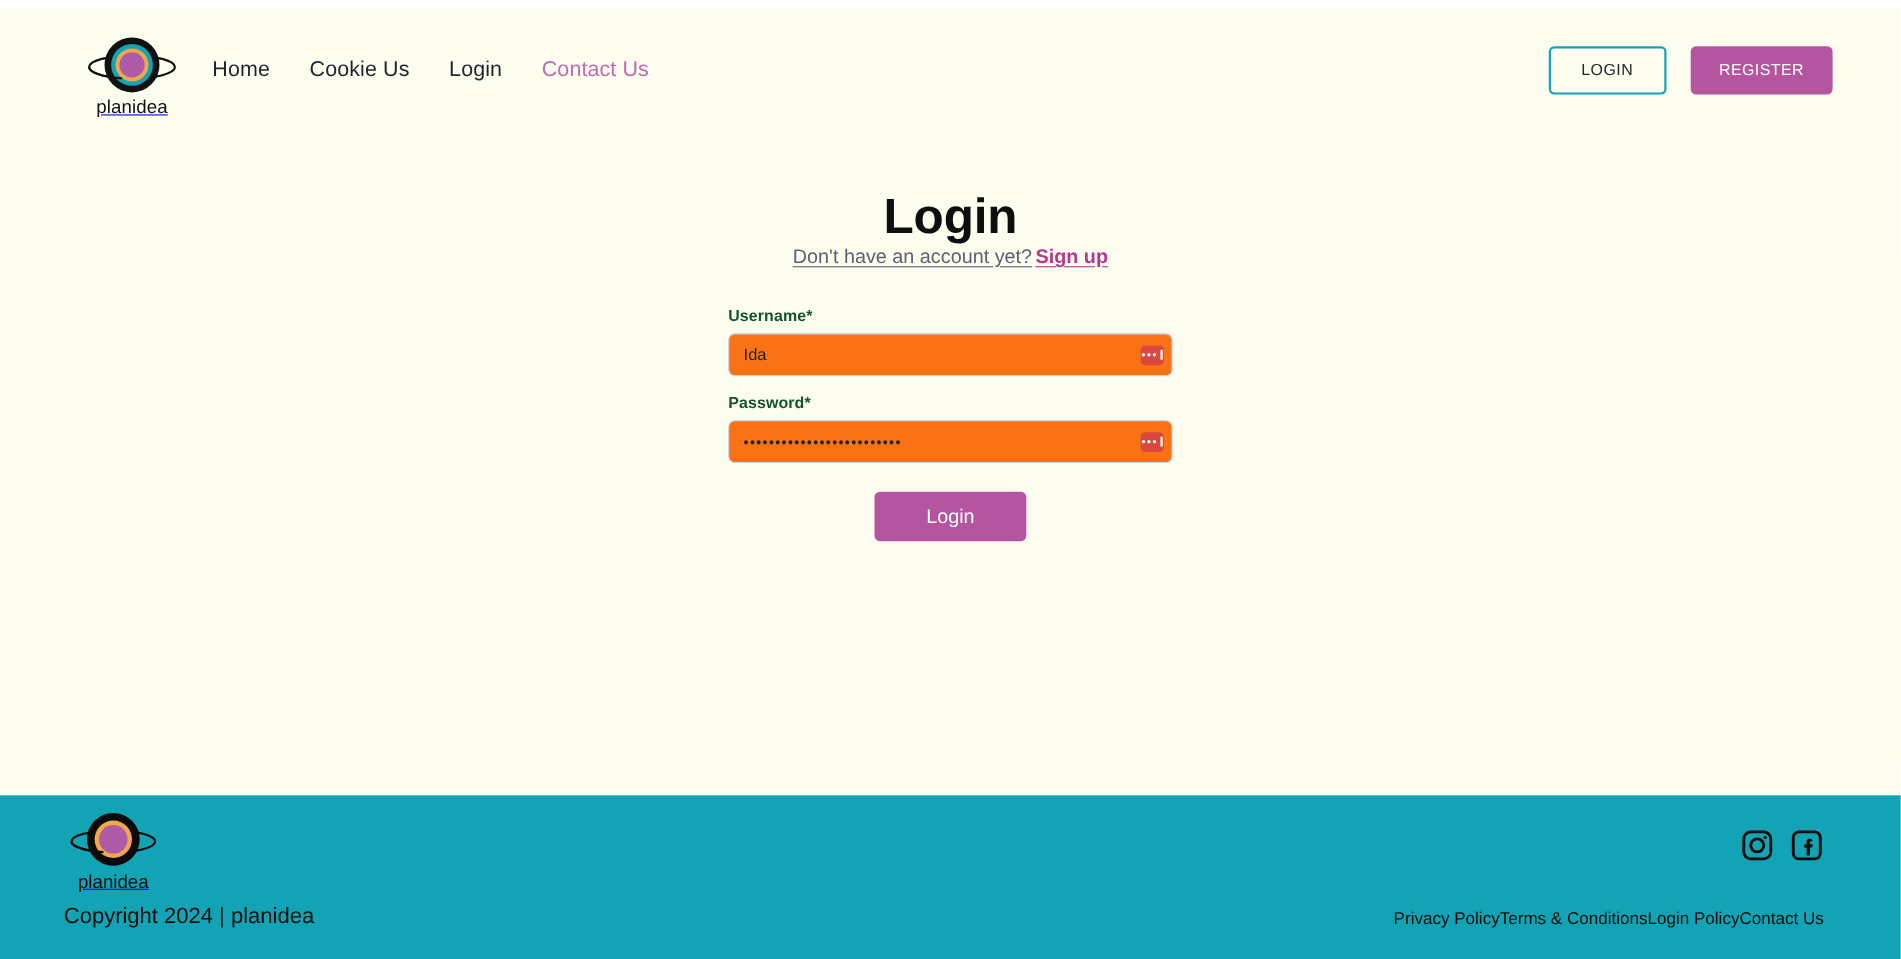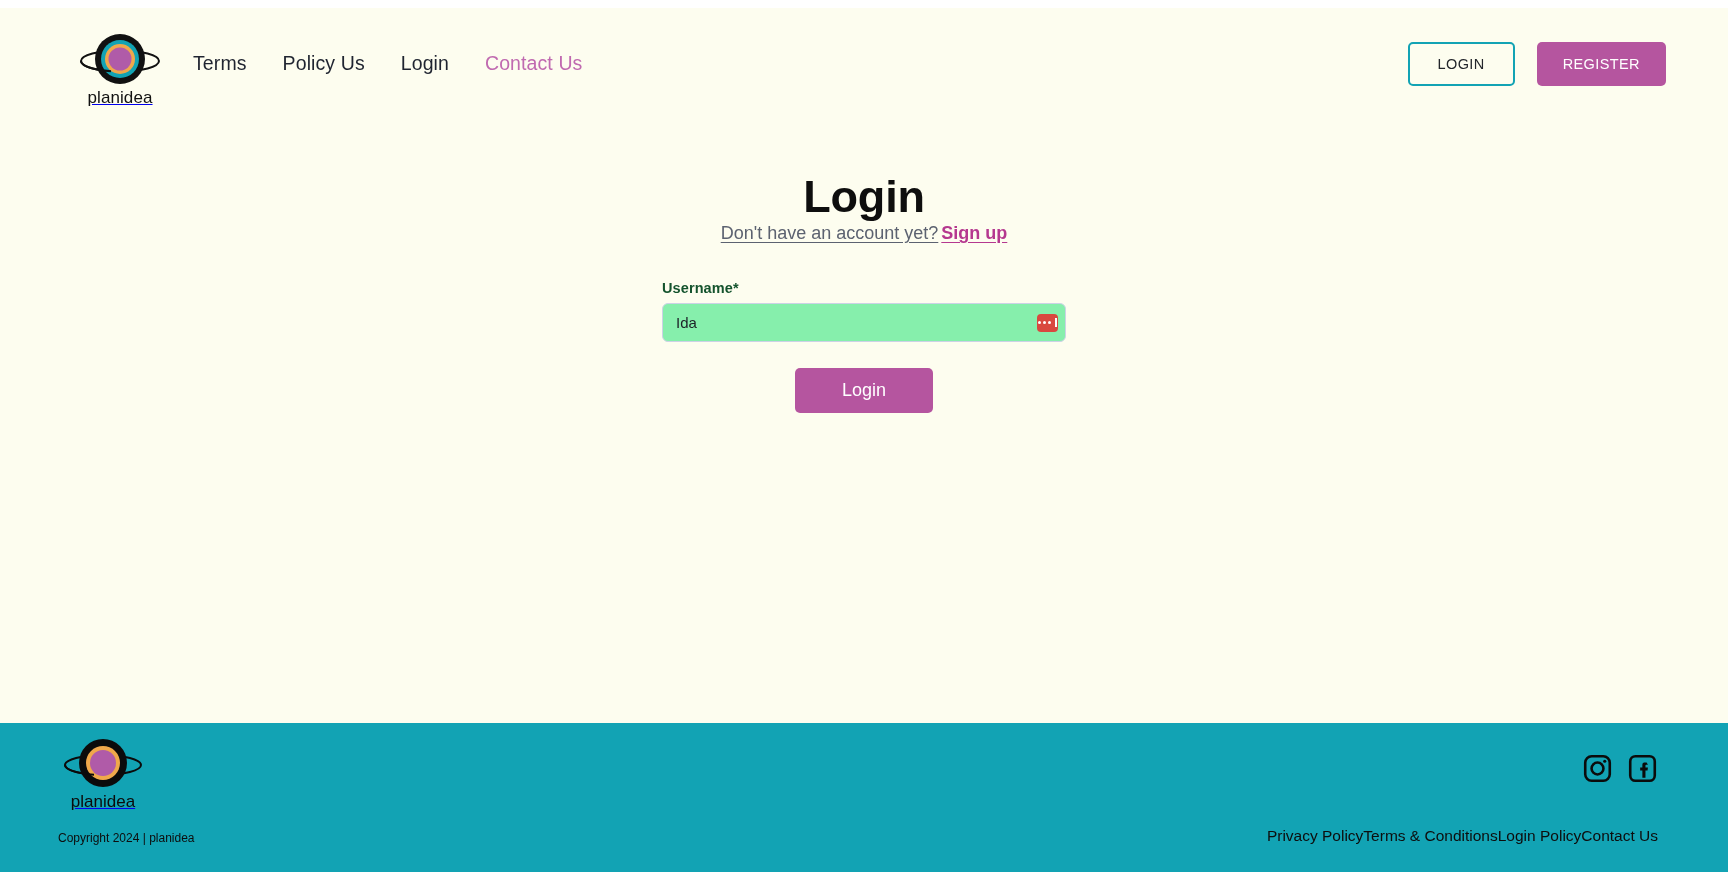--- a/index.html
+++ b/index.html
@@ -165,21 +165,21 @@
     color: #14532d;
     margin-bottom: 7px;
     letter-spacing: .1px;
   }
 
   .input-wrap { position: relative; }
 
   .text-input {
     width: 100%;
     height: 39px;
-    background: #86efac;
+    background: #f97316;
     border: 1px solid #ccd2e6;
     border-radius: 6px;
     padding: 0 48px 0 13px;
     font-size: 15px;
     font-family: inherit;
     color: #1c1f26;
     outline: none;
   }
 
   .text-input.is-password {
@@ -258,21 +258,21 @@
   .footer-brand-name {
     font-size: 17px;
     color: #0b0b0b;
     margin-top: -1px;
   }
 
   .copyright {
     position: absolute;
     left: 58px;
     bottom: 27px;
-    font-size: 12px;
+    font-size: 20px;
     color: #0d0d0d;
   }
 
   .social-row {
     position: absolute;
     right: 70px;
     top: 30px;
     display: flex;
     gap: 14px;
   }
@@ -310,22 +310,22 @@
           <circle cx="42" cy="29" r="25" fill="#111"></circle>
           <circle cx="42" cy="29" r="19" fill="#12A3B4"></circle>
           <circle cx="42" cy="29" r="15" fill="#F0A84B"></circle>
           <circle cx="42" cy="29" r="11.5" fill="#B05BA8"></circle>
           <path d="M3 31 a39 10.5 0 0 0 30 10.2" fill="none" stroke="#111" stroke-width="2"></path>
         </svg>
         <span class="brand-name">planidea</span>
       </a>
 
       <nav class="main-nav">
-        <a href="#">Terms</a>
-        <a href="#">Policy Us</a>
+        <a href="#">Home</a>
+        <a href="#">Cookie Us</a>
         <a href="#">Login</a>
         <a href="#" class="active">Contact Us</a>
       </nav>
 
       <div class="header-actions">
         <button class="btn-login">LOGIN</button>
         <button class="btn-register">REGISTER</button>
       </div>
 
     </header>
@@ -346,20 +346,32 @@
             <input class="text-input" type="text" value="Ida" style="">
             <span class="autofill-icon">
               <i></i>
               <i></i>
               <i></i>
               <i class="caret"></i>
             </span>
           </div>
         </div>
 
+        <div class="field">
+          <label class="field-label">Password*</label>
+          <div class="input-wrap">
+            <input class="text-input is-password" type="text" value="•••••••••••••••••••••••••" style="">
+            <span class="autofill-icon">
+              <i></i>
+              <i></i>
+              <i></i>
+              <i class="caret"></i>
+            </span>
+          </div>
+        </div>
 
         <div class="submit-row">
           <button class="btn-submit" type="submit">Login</button>
         </div>
 
       </form>
 
     </main>
 
     <footer class="site-footer">

